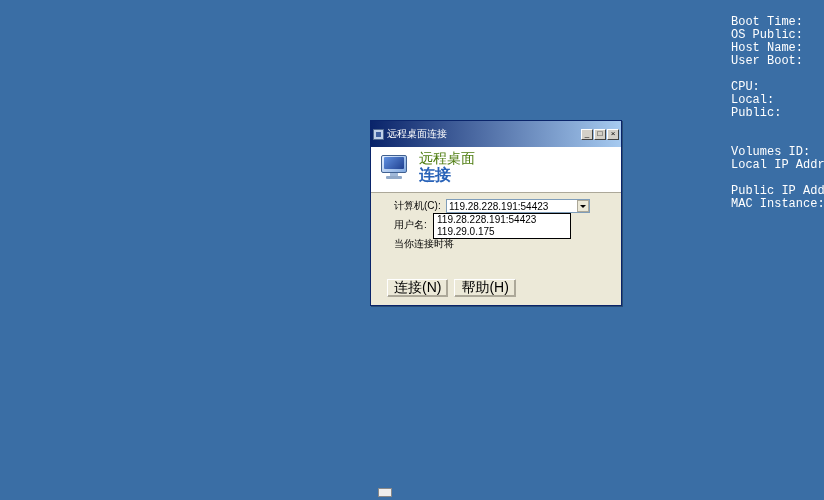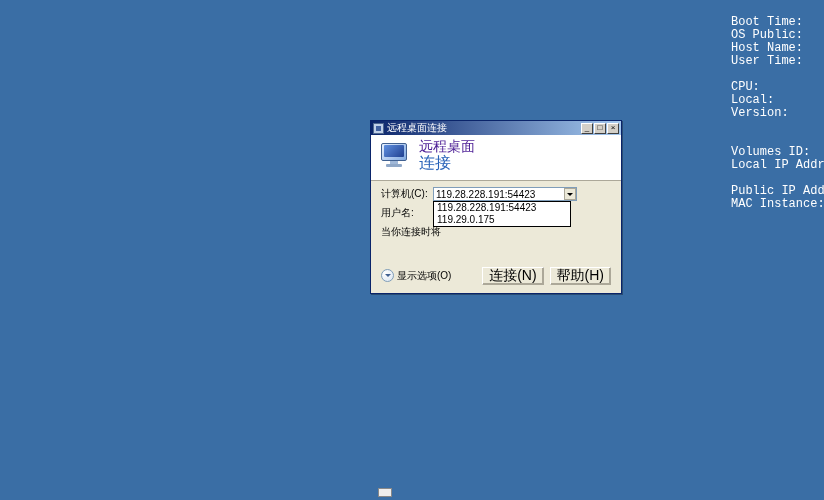--- a/index.html
+++ b/index.html
@@ -31,21 +31,21 @@
     position: absolute;
     left: 370px;
     top: 120px;
     width: 252px;
     background: #ece9d8;
     border: 1px solid #0a246a;
     box-shadow: 1px 1px 0 rgba(0,0,0,0.3);
   }
 
   .titlebar {
-    height: 14px;
+    height: 26px;
     background: linear-gradient(to right, #0a246a, #a6caf0);
     display: flex;
     align-items: center;
     padding: 0 2px;
     color: #fff;
   }
   .titlebar-icon {
     width: 11px; height: 11px;
     background: #c0d0e8;
     border: 1px solid #506890;
@@ -117,32 +117,32 @@
   .monitor-base {
     position: absolute;
     left: 7px; top: 23px;
     width: 16px; height: 3px;
     background: #90a8c8;
     border-radius: 1px;
   }
   .banner-text { line-height: 1.1; }
   .banner-line1 {
     font-size: 14px;
-    color: #4c1d95;
+    color: #4d7c0f;
     font-weight: normal;
   }
   .banner-line2 {
     font-size: 16px;
     color: #2862b8;
-    font-weight: normal;
+    font-weight: bold;
   }
 
   
   .form-body {
-    padding: 6px 10px 8px 10px;
+    padding: 6px 10px 8px 23px;
     position: relative;
     min-height: 82px;
   }
   .form-row {
     display: flex;
     align-items: center;
     margin-bottom: 4px;
     height: 15px;
   }
   .form-label {
@@ -269,25 +269,25 @@
     background: #eee;
     border: 1px solid #888;
   }
 </style>
 </head>
 <body>
 
 <div class="desktop-info"><span>Boot Time:</span>
 <span>OS Public:</span>
 <span>Host Name:</span>
-<span>User Time:</span>
+<span>User Boot:</span>
 <span></span>
 <span>CPU:</span>
 <span>Local:</span>
-<span>Version:</span>
+<span>Public:</span>
 <span></span>
 <span></span>
 <span>Volumes ID:</span>
 <span>Local IP Address:</span>
 <span></span>
 <span>Public IP Addre</span>
 <span>MAC Instance:</span></div>
 
 <div class="dialog">
 
@@ -334,23 +334,19 @@
     <div class="hint-row">当你连接时将</div>
 
     <div class="dropdown-list">
       <div class="dropdown-item">119.28.228.191:54423</div>
       <div class="dropdown-item">119.29.0.175</div>
     </div>
 
   </div>
 
   <div class="button-row">
-    <div class="options-toggle">
-      <div class="toggle-icon"></div>
-      <span>显示选项(O)</span>
-    </div>
     <div class="push-btn">连接(N)</div>
     <div class="push-btn">帮助(H)</div>
   </div>
 
 </div>
 
 <div class="taskbar-stub"></div>
 
 </body></html>

